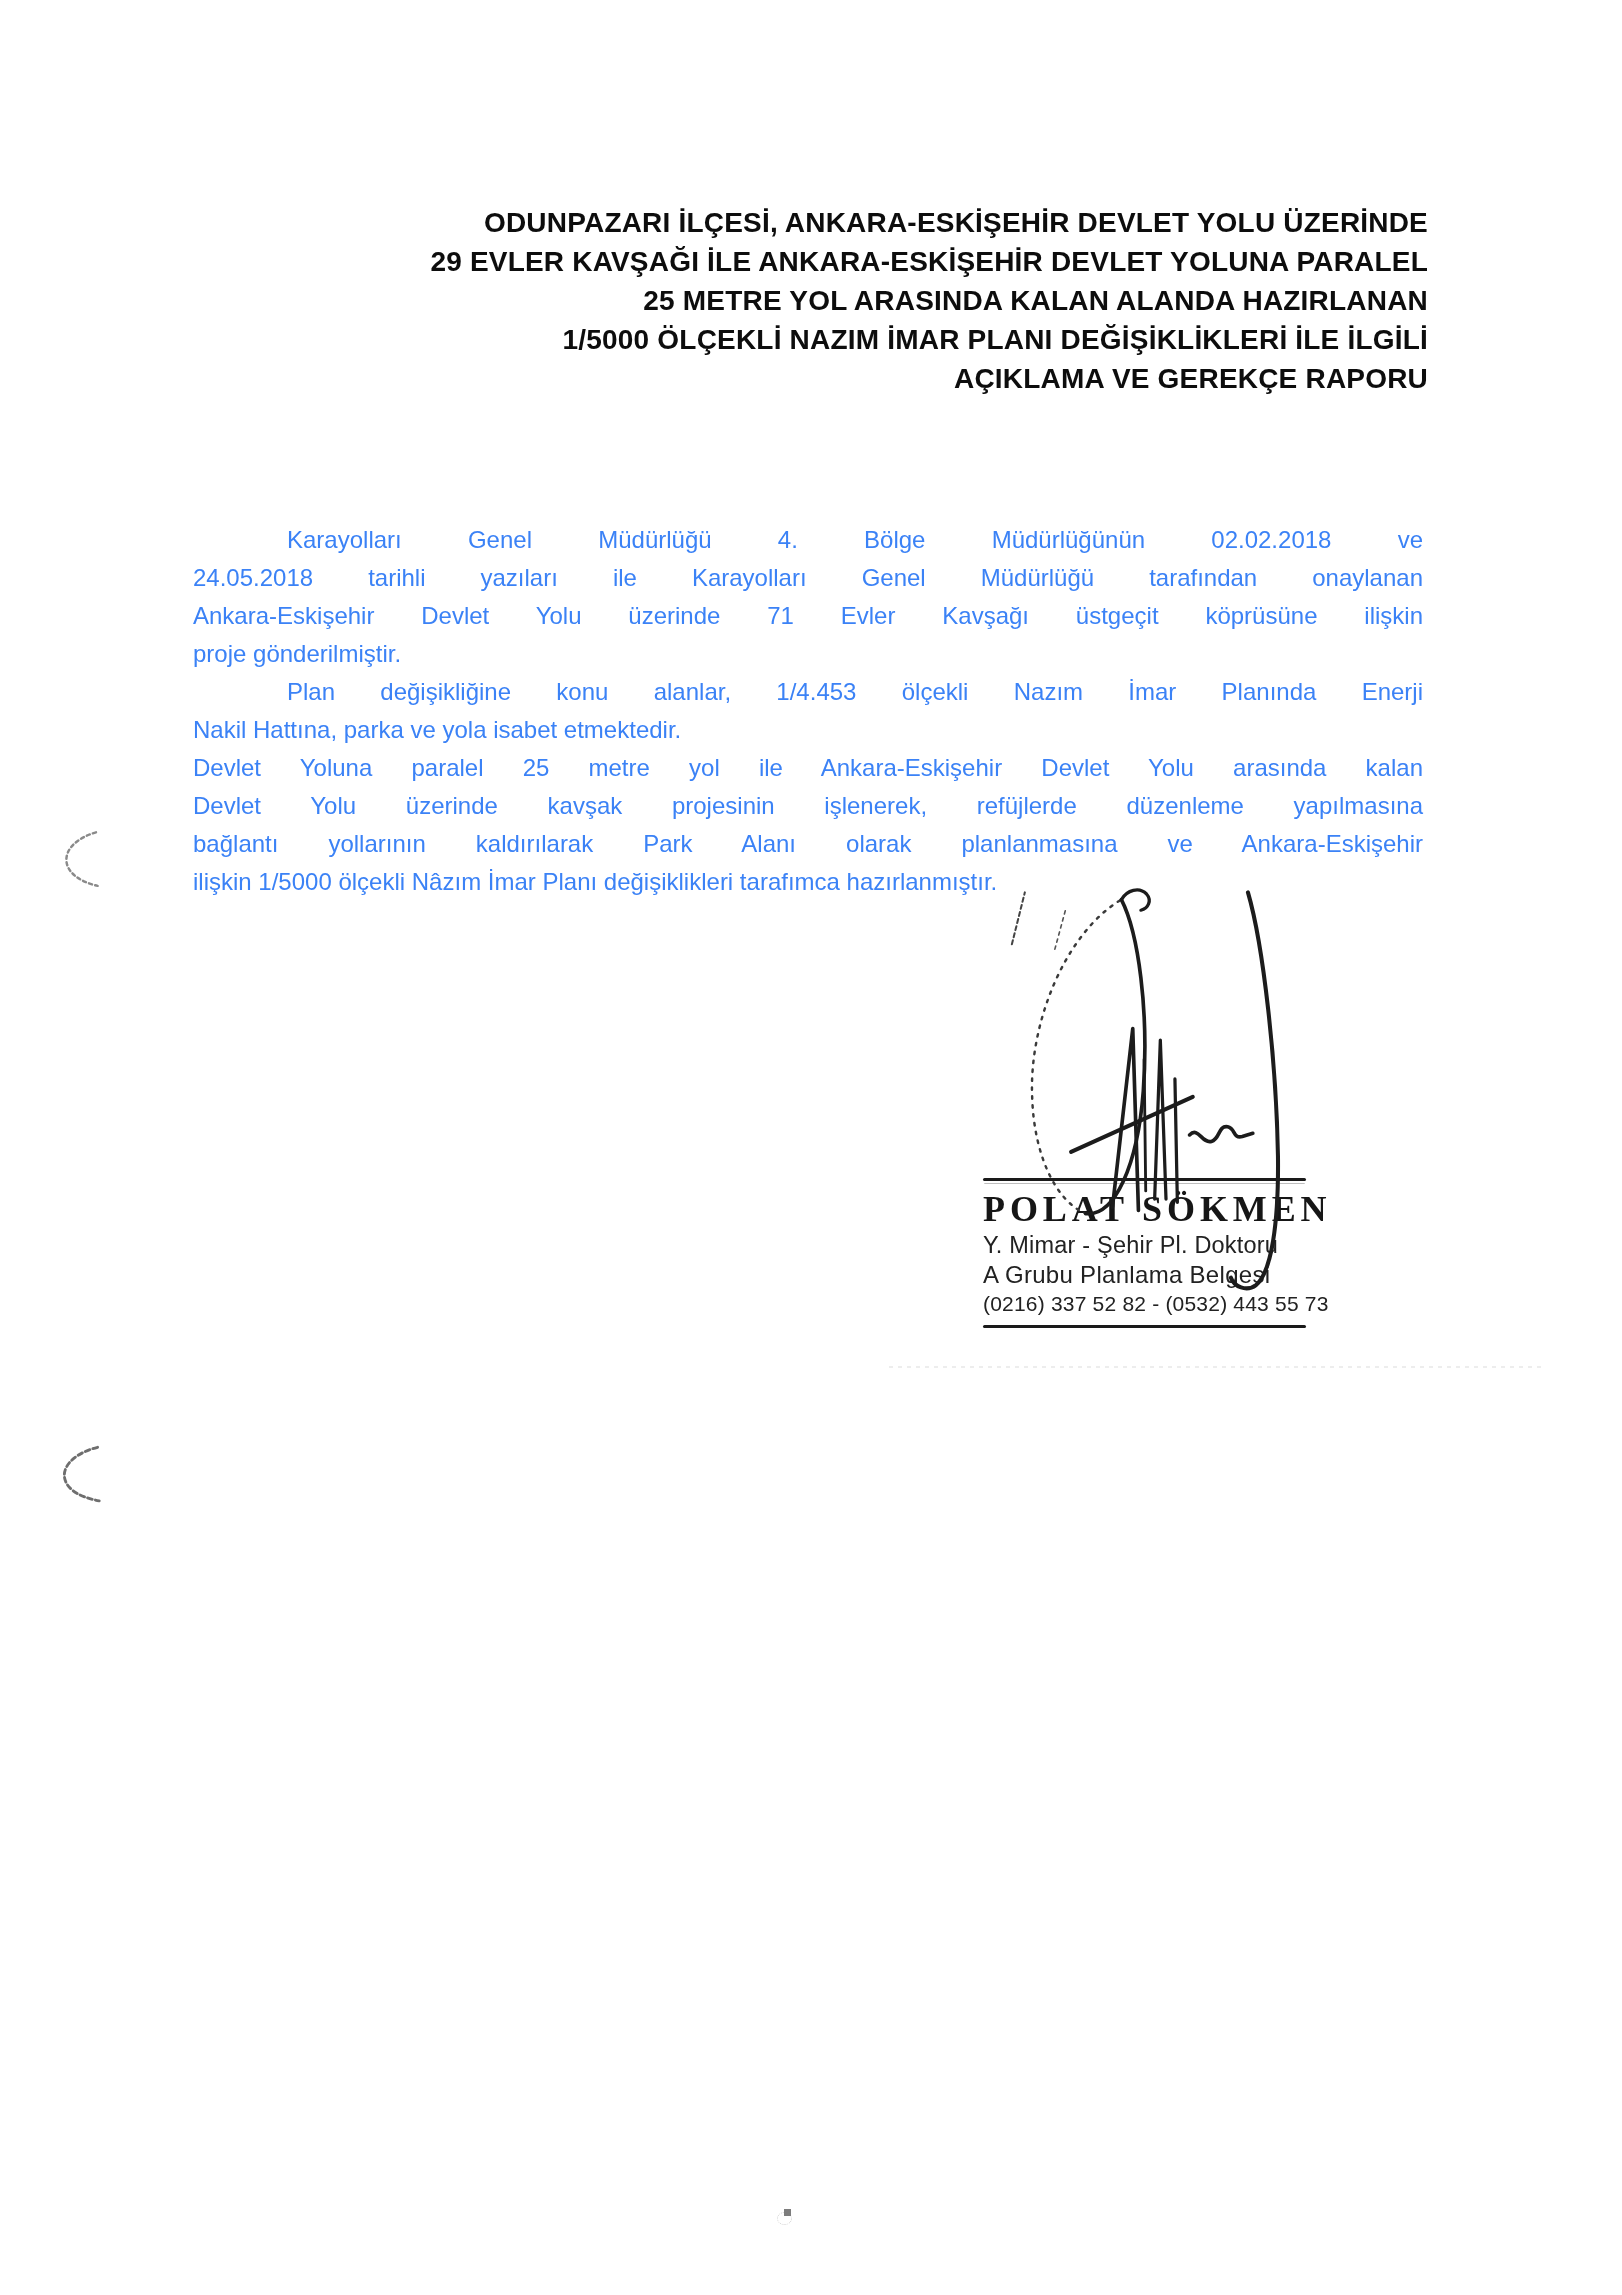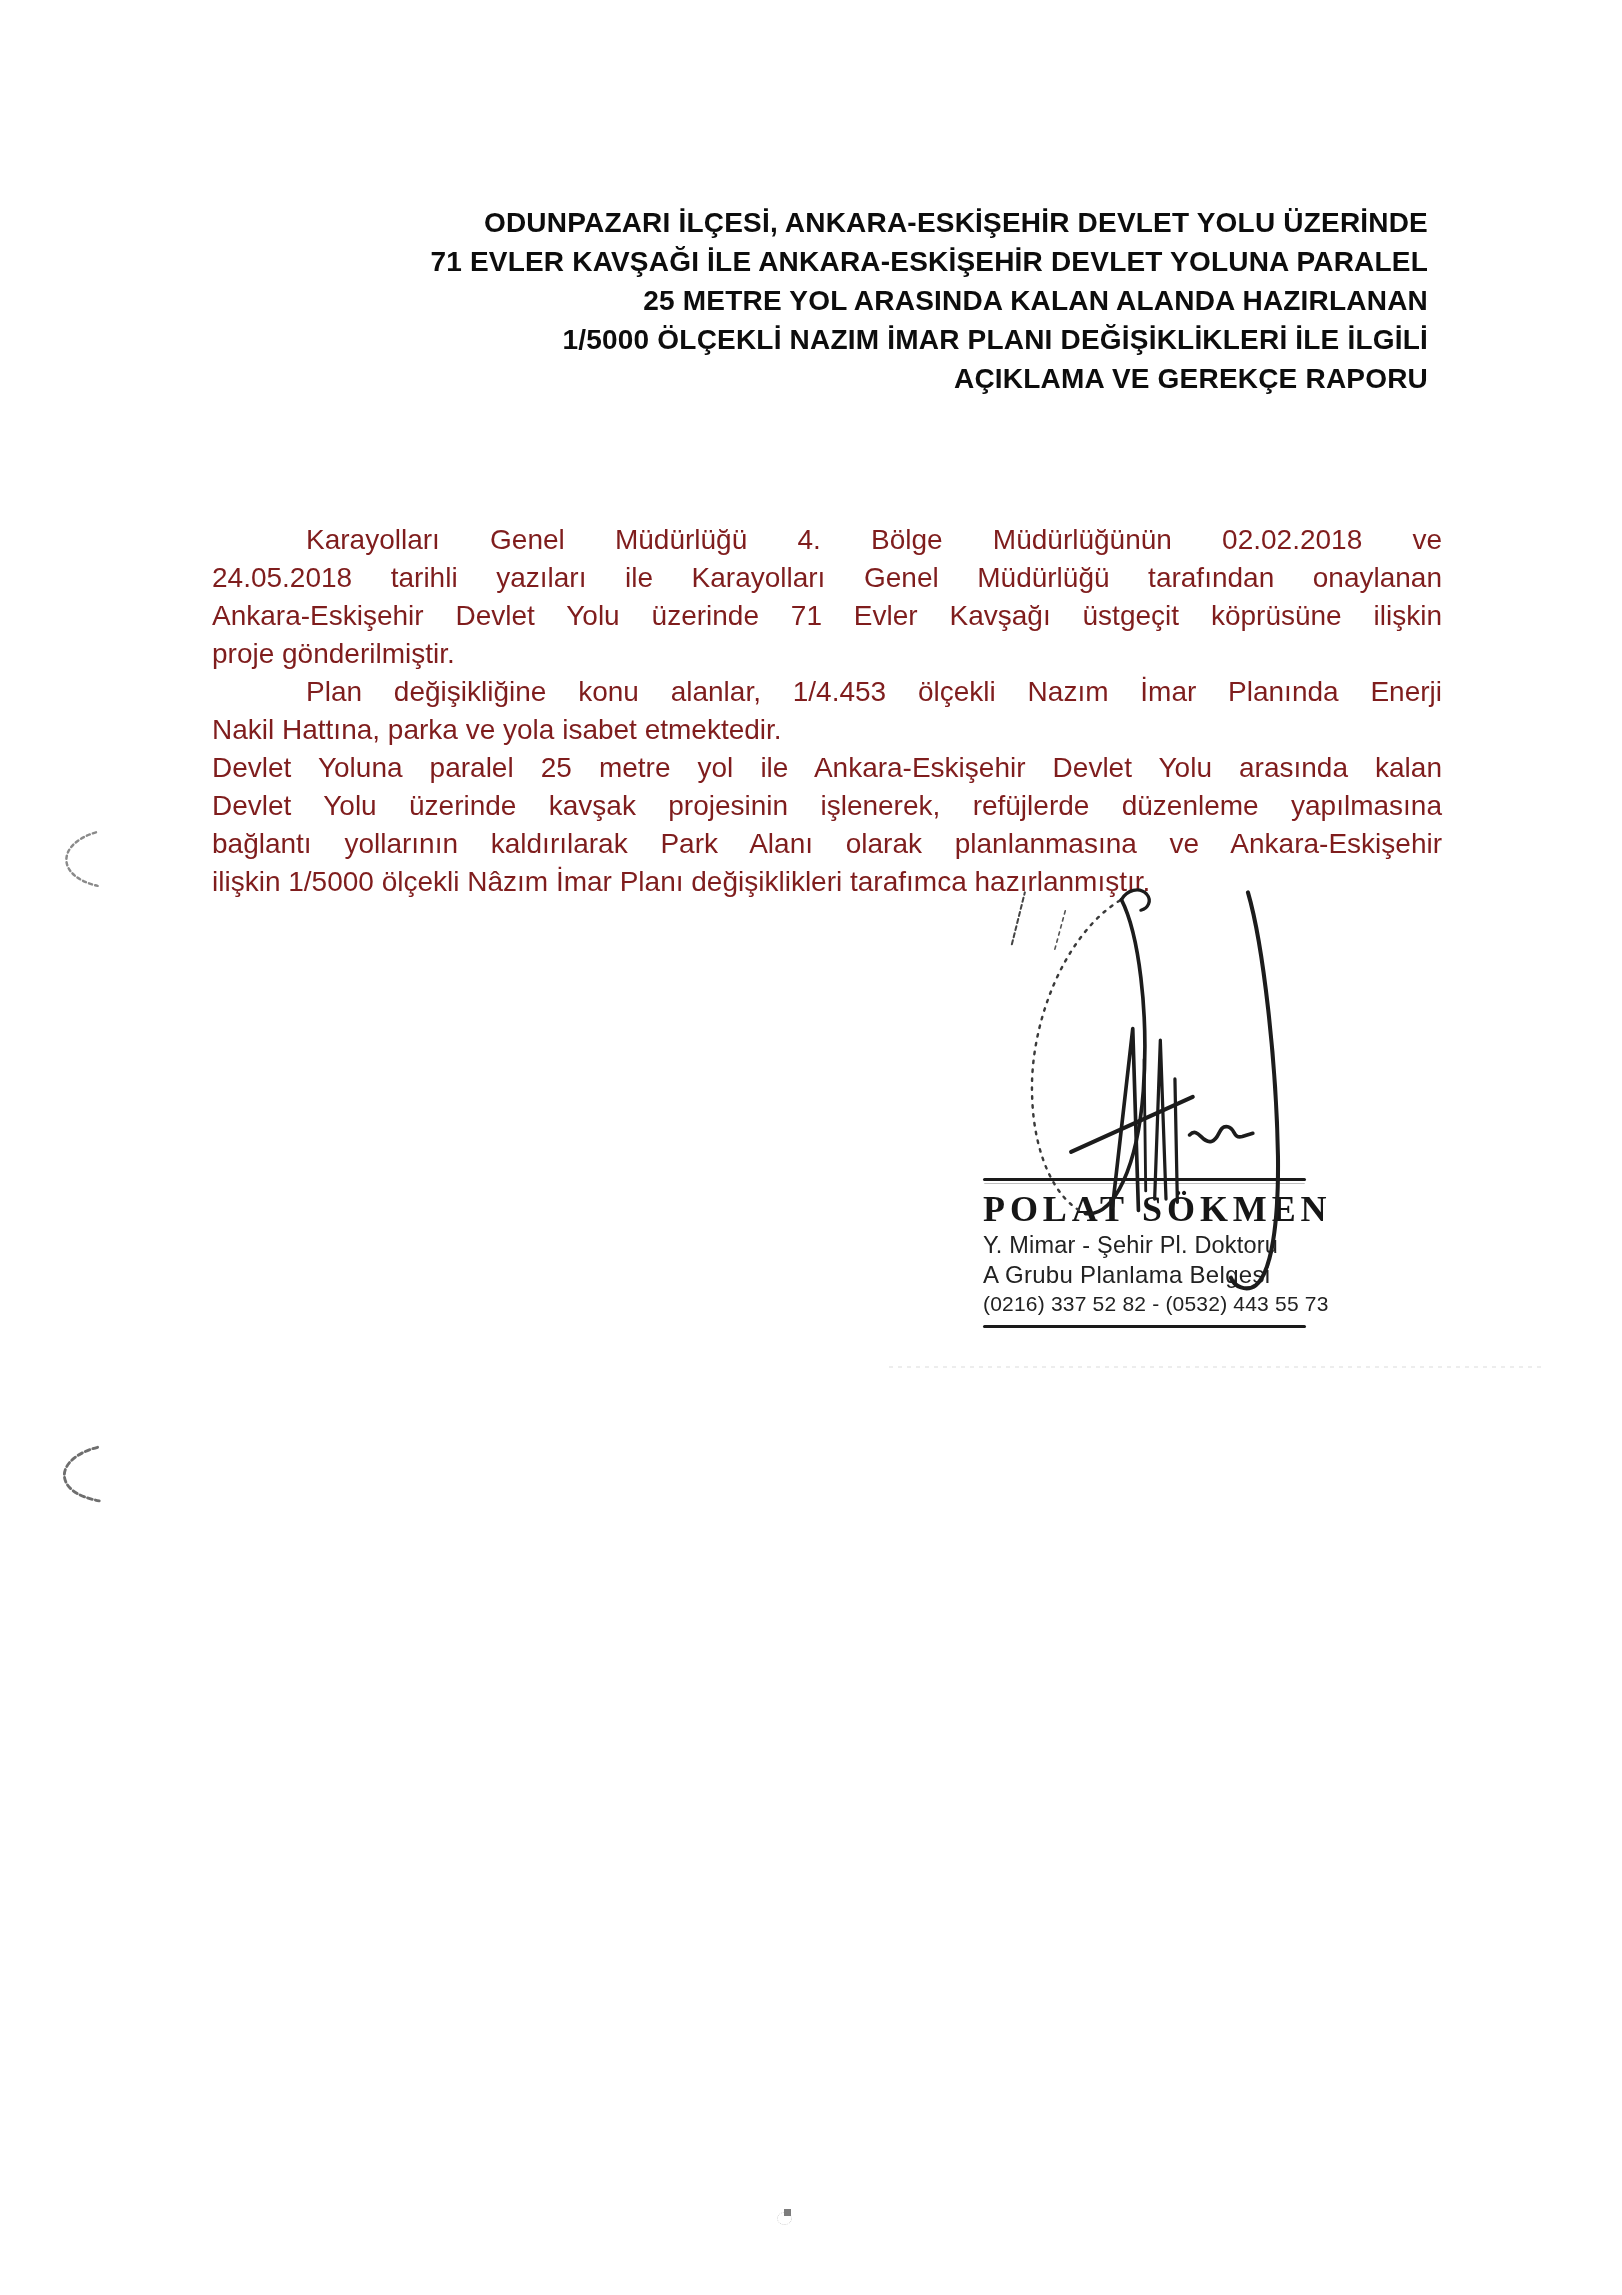--- a/index.html
+++ b/index.html
@@ -18,24 +18,24 @@
     text-align:right;
     font-weight:bold;
     font-size:28px;
     line-height:39px;
     letter-spacing:0.2px;
     color:#0d0d0d;
   }
   
   .body-block{
     position:absolute;
-    left:212px;top:521px;width:1230px;
-    font-size:28px;
+    left:193px;top:521px;width:1230px;
+    font-size:24px;
     line-height:38px;
-    color:#7f1d1d;
+    color:#3b82f6;
   }
   .para{margin:0;padding:0;}
   .bline{
     text-align:justify;
     text-align-last:justify;
     white-space:normal;
   }
   .bline.last{
     text-align:center;
     text-align-last:left;
@@ -84,21 +84,21 @@
     border:0.8px dotted #cfcfcf;border-radius:50%;
   }
 </style>
 </head>
 <body>
 
 <div class="page">
 
   <div class="title-block">
     <div>ODUNPAZARI İLÇESİ, ANKARA-ESKİŞEHİR DEVLET YOLU ÜZERİNDE</div>
-    <div>71 EVLER KAVŞAĞI İLE ANKARA-ESKİŞEHİR DEVLET YOLUNA PARALEL</div>
+    <div>29 EVLER KAVŞAĞI İLE ANKARA-ESKİŞEHİR DEVLET YOLUNA PARALEL</div>
     <div>25 METRE YOL ARASINDA KALAN ALANDA HAZIRLANAN</div>
     <div>1/5000 ÖLÇEKLİ NAZIM İMAR PLANI DEĞİŞİKLİKLERİ İLE İLGİLİ</div>
     <div>AÇIKLAMA VE GEREKÇE RAPORU</div>
   </div>
 
   <div class="body-block">
     <div class="para">
       <div class="bline indent">Karayolları Genel Müdürlüğü 4. Bölge Müdürlüğünün 02.02.2018 ve</div>
       <div class="bline">24.05.2018 tarihli yazıları ile Karayolları Genel Müdürlüğü tarafından onaylanan</div>
       <div class="bline">Ankara-Eskişehir Devlet Yolu üzerinde 71 Evler Kavşağı üstgeçit köprüsüne ilişkin</div>

